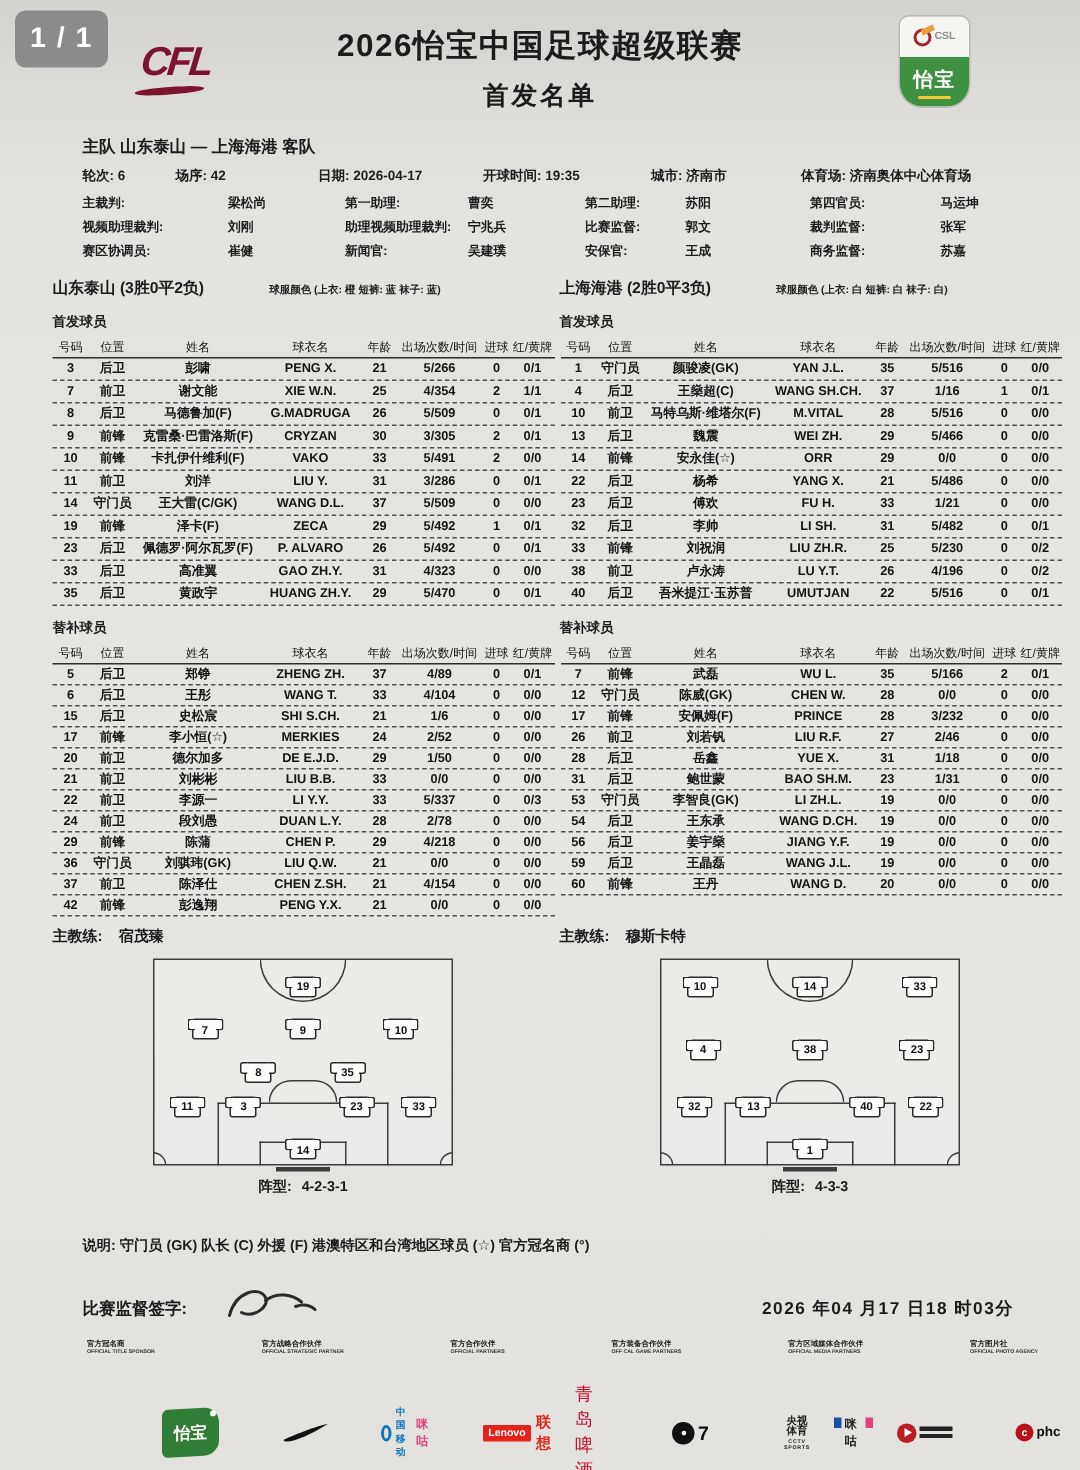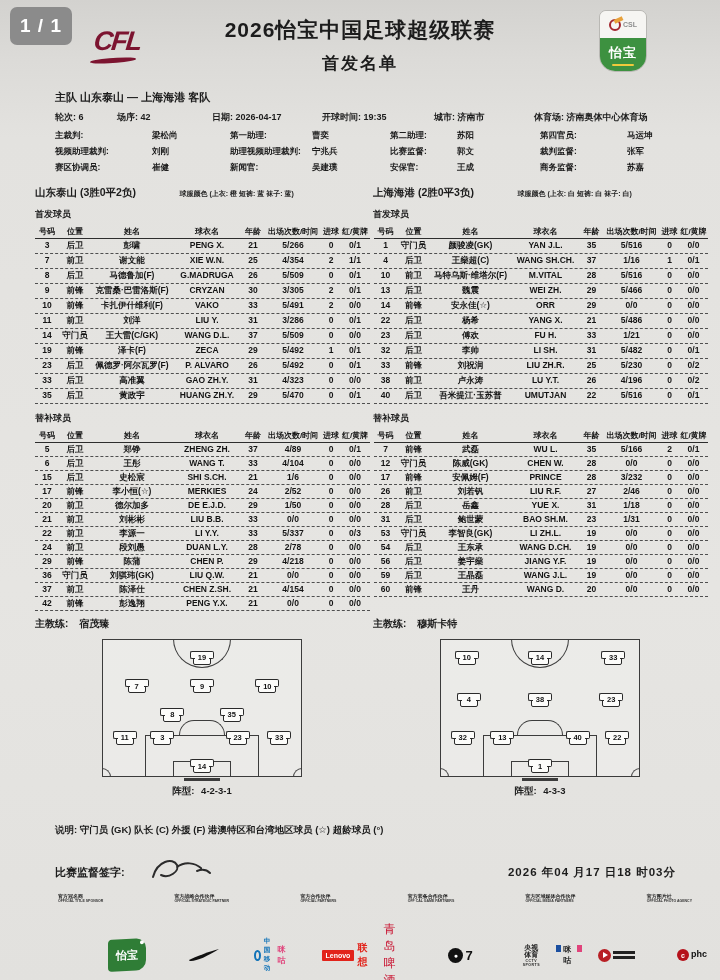--- a/index.html
+++ b/index.html
@@ -42,21 +42,21 @@
   .team-name{display:inline-block;font-size:10.5px;font-weight:800;width:140px}
   .kit-text{display:inline-block;font-size:7px;font-weight:700;color:#222}
 
   .sec-label{font-size:9px;font-weight:800;margin-top:8px}
 
   .ptable{margin-top:4px;width:100%}
   .t-row{display:flex;align-items:center;border-bottom:1px dashed #4f4f4f;min-height:15px;padding:1px 0}
   .subs .t-row{min-height:14px}
   .t-head{border-bottom:1px solid #2d2d2d;min-height:14px}
   .tc{text-align:center;font-size:8.5px;font-weight:600;line-height:1.15;color:#141414;word-break:break-all}
-  .t-head .tc{font-weight:700;font-size:8px;white-space:nowrap}
+  .t-head .tc{font-weight:400;font-size:8px;white-space:nowrap}
   .c0{width:24px}.c1{width:32px}.c2{width:82px}.c3{width:68px}.c4{width:24px}.c5{width:56px}.c6{width:20px}.c7{width:28px}
 
   .coach-row{margin-top:6px}
   .coach{font-size:10px;font-weight:800}
   .coach .nm{margin-left:8px}
 
   .pitch-wrap{margin-top:8px}
   .pitch{position:relative;width:200px;height:138px;border:1.5px solid #3c3c3c;margin:0 auto;background:rgba(255,255,255,0.25)}
   .arc-top{position:absolute;top:-1px;left:50%;transform:translateX(-50%);width:58px;height:29px;border:1.5px solid #3c3c3c;border-top:none;border-radius:0 0 58px 58px}
   .pen-box{position:absolute;bottom:-1px;left:50%;transform:translateX(-50%);width:114px;height:42px;border:1.5px solid #3c3c3c;border-bottom:none}
@@ -772,21 +772,21 @@
     <div class="formation">
       <span>阵型:</span>
       <span class="fv">4-2-3-1</span>
     </div>
     <div class="formation">
       <span>阵型:</span>
       <span class="fv">4-3-3</span>
     </div>
   </div>
 
-  <div class="legend">说明: 守门员 (GK) 队长 (C) 外援 (F) 港澳特区和台湾地区球员 (☆) 超龄球员 (°)</div>
+  <div class="legend">说明: 守门员 (GK) 队长 (C) 外援 (F) 港澳特区和台湾地区球员 (☆) 官方冠名商 (°)</div>
 
   <div class="sign-row">
     <span class="sign-label">比赛监督签字:</span>
     <span class="signature">
       <svg width="66" height="30" viewBox="0 0 66 30">
         <path d="M6 22 C10 6 26 2 30 10 C33 16 22 24 14 20 M30 12 C38 6 48 8 54 13 M50 16 C55 14 60 15 63 18" fill="none" stroke="#2b2b2b" stroke-width="2" stroke-linecap="round"></path>
       </svg>
     </span>
     <span class="datetime">2026 年04 月17 日18 时03分</span>
   </div>

